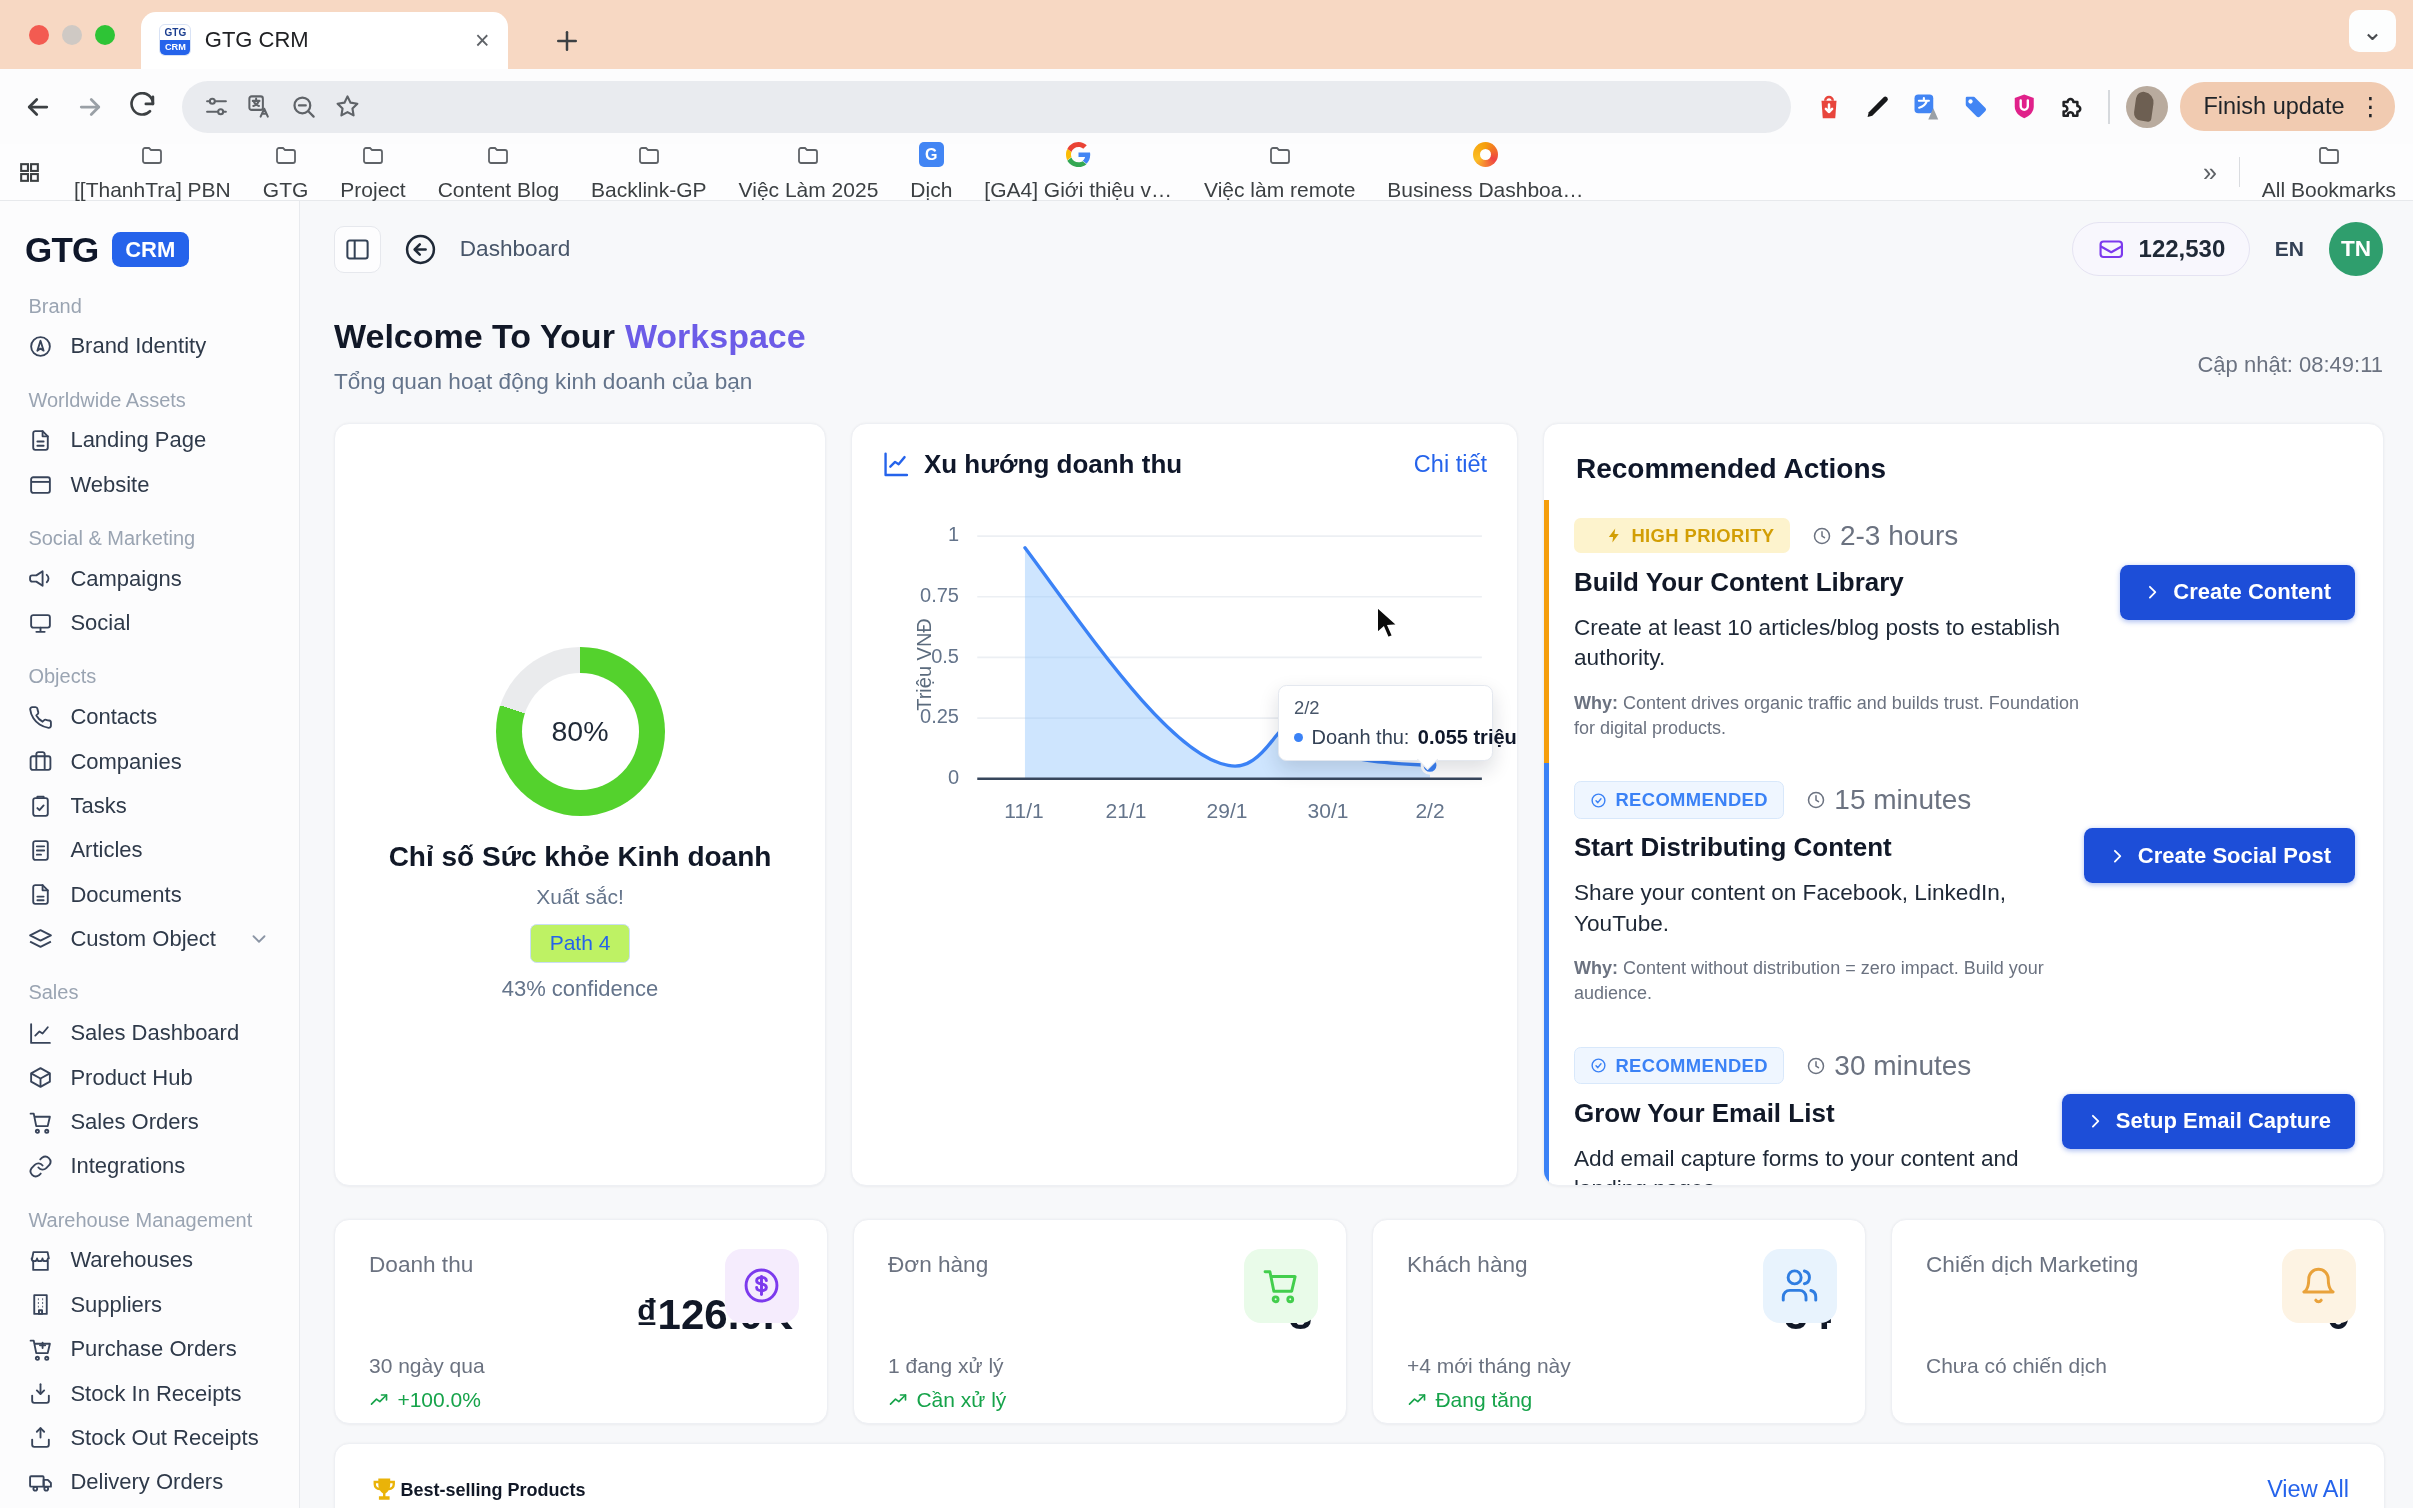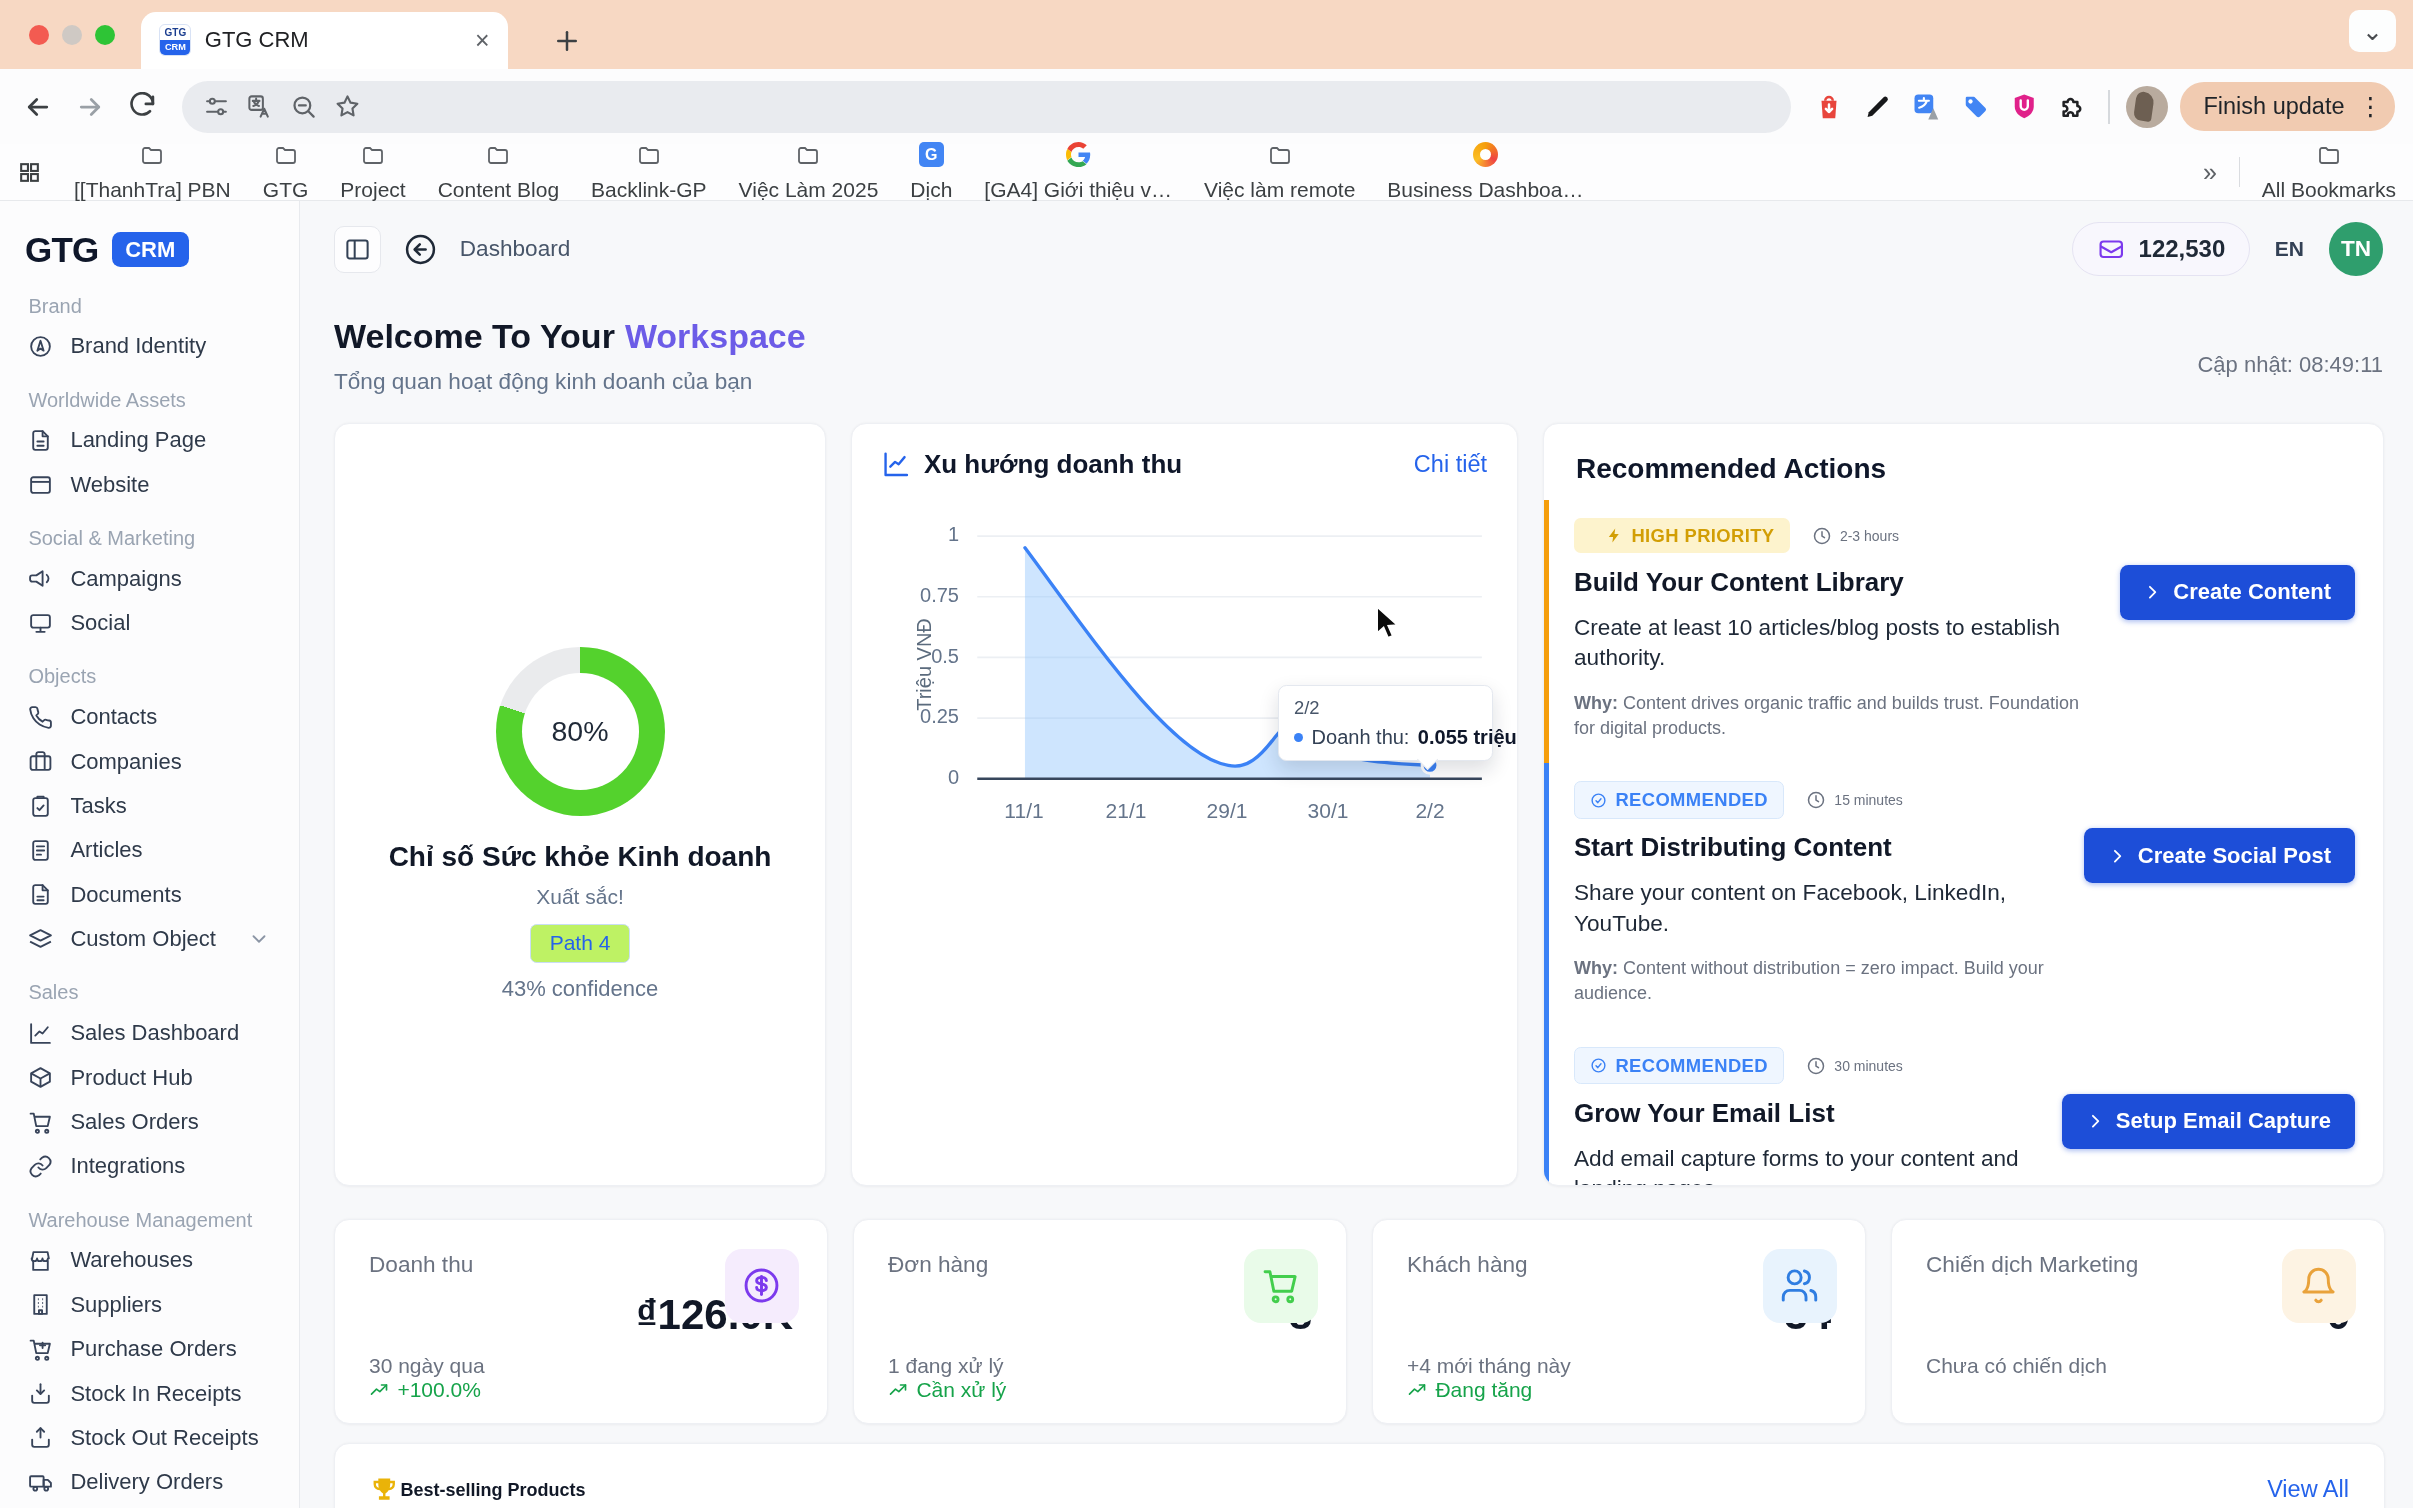--- a/index.html
+++ b/index.html
@@ -122,36 +122,36 @@
   .actions { width:841px; padding:28.5px 0 0 0; overflow:hidden; }
   .actions h2 { font-size:28px; font-weight:bold; color:#0f172a; padding:0 34px 0 32px; margin-bottom:15px; }
   .action { border-left:5.9px solid #3b82f6; padding:18.4px 28.5px 22px 25px; display:flex; }
   .action.high { border-left-color:#f59e0b; }
   .a-left { flex:1; padding-right:23.5px; min-width:0; }
   .badge-row { display:flex; align-items:center; gap:22px; margin-bottom:13.4px; }
   .badge { display:flex; align-items:center; gap:8.4px; font-size:18.4px; font-weight:bold; letter-spacing:0.4px;
     padding:6.7px 15px; border-radius:6.7px; }
   .badge.high { background:#fdf3cd; color:#d29e04;padding-left:32px; }
   .badge.rec { background:#eff6ff; color:#3b82f6; border:0.8px solid #d8e8fb; }
-  .duration { display:flex; align-items:center; gap:8.4px; font-size:14px; color:#6b7280; }
+  .duration { display:flex; align-items:center; gap:8.4px; font-size:28px; color:#6b7280; }
   .a-title { font-size:26px; font-weight:bold; color:#111827; margin:3.4px 0 15px; }
   .a-desc { font-size:22.6px; color:#1f2937; margin-bottom:17px; line-height:1.35; }
   .a-why { font-size:18px; color:#6b7280; line-height:1.4; }
   .a-why .wl { font-weight:bold; }
   .a-btn { align-self:flex-start; margin-top:47px; background:#1d4ed8; color:#fff; border:none; border-radius:8.4px;
     height:55px; padding:0 23.5px; font-size:22px; font-weight:bold; display:flex; align-items:center; gap:11.7px;
     white-space:nowrap; font-family:inherit; box-shadow:0 1.7px 5px rgba(29,78,216,.35); }
 
   
   .row2 { position:absolute; top:1018px; left:34px; width:2051px; height:205px; display:flex; gap:25px; }
   .stat { flex:1; position:relative; padding:32px 34px; }
   .stat .lbl { font-size:22.6px; color:#6b7280; }
   .stat .val { font-size:42px; font-weight:800; color:#111827; margin-top:13.4px;text-align:right; }
   .stat .sub { font-size:21px; color:#6b7280; margin-top:15px; }
-  .stat .trend { display:flex; align-items:center; gap:8.4px; font-size:21px; color:#16a34a; }
+  .stat .trend { display:flex; align-items:center; gap:8.4px; font-size:21px; color:#16a34a; margin-top:10px; }
   .stat-ic { position:absolute; right:28.5px; top:28.5px; width:74px; height:74px; border-radius:17px;
     display:flex; align-items:center; justify-content:center; }
   .ic-purple { background:#f5ecfd; color:#7c3aed; }
   .ic-green  { background:#e9fbe9; color:#43ce4d; }
   .ic-blue   { background:#e8f3fd; color:#2f7de1; }
   .ic-orange { background:#fdf3e3; color:#e9a23b; }
 
   
   .row3 { position:absolute; top:1242px; left:34px; width:2051px; height:235px; padding:32px 35px;
     display:flex; align-items:flex-start; }

